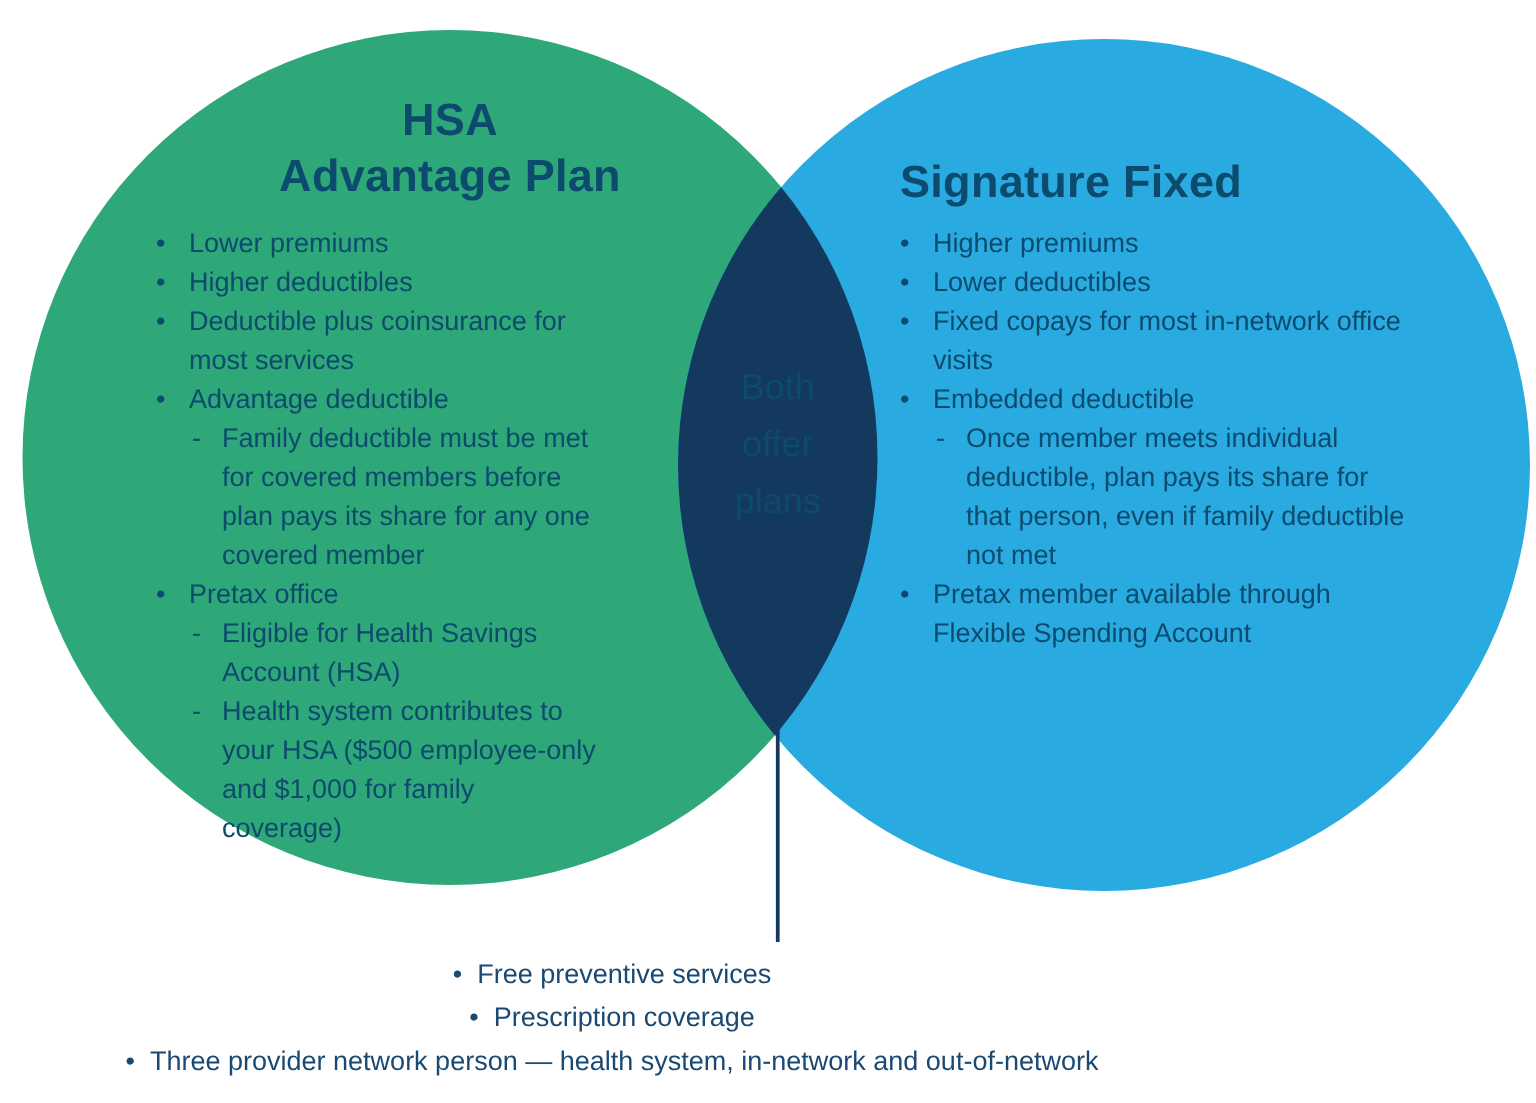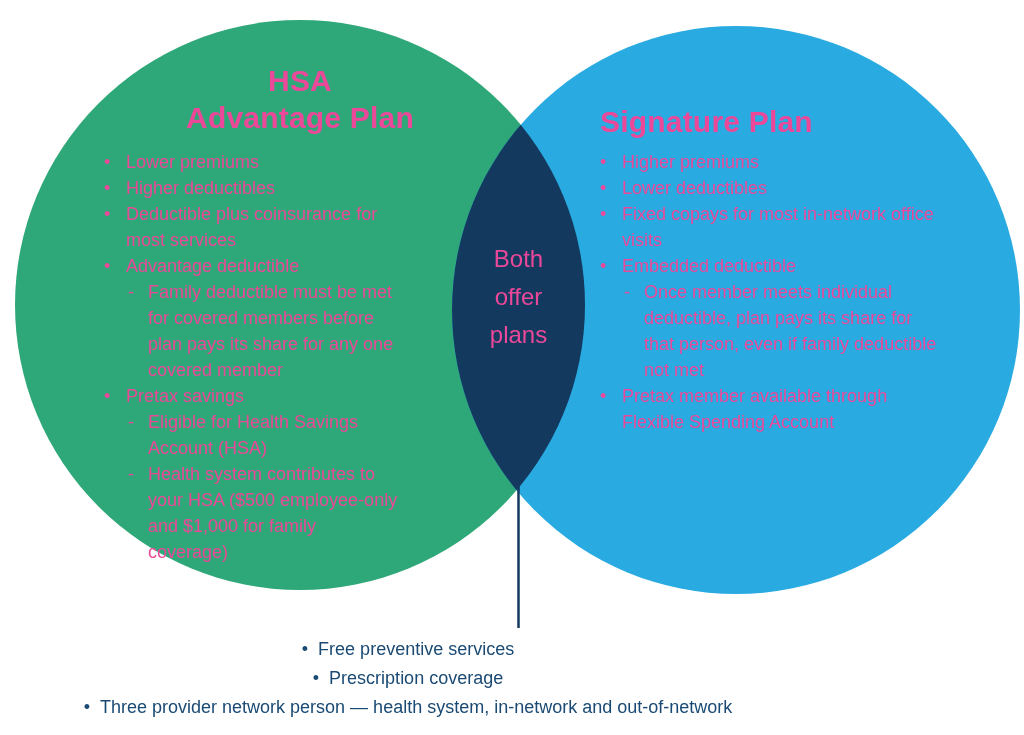--- a/index.html
+++ b/index.html
@@ -10,21 +10,21 @@
     position: relative;
     overflow: hidden;
   }
   .stage { position: absolute; left: 0; top: 0; width: 1024px; height: 735px; }
   svg.shapes { position: absolute; left: 0; top: 0; display: block; }
   .c-green { fill: var(--green, #2EA878); }
   .c-blue  { fill: var(--blue, #29ABE2); }
   .c-navy  { fill: var(--navy, #14395F); }
   .connector { stroke: var(--navy, #14395F); stroke-width: 2.5px; }
 
-  .layer { position: absolute; color: #ec4899; }
+  .layer { position: absolute; color: #0c4a6e; }
 
   .plan-title { font-weight: bold; font-size: 30px; line-height: 37px; letter-spacing: 0.2px; }
   #left-title  { left: 110px; top: 62px;  width: 380px; text-align: center; }
   #right-title { left: 600px; top: 103px; width: 400px; text-align: left; }
 
   ul.list { list-style: none; font-size: 18px; line-height: 26px; }
   #left-list  { left: 104px; top: 149px; width: 296px; }
   #right-list { left: 600px; top: 149px; width: 344px; }
 
   .item { display: flex; align-items: flex-start; }
@@ -63,21 +63,21 @@
     <circle class="c-blue" cx="736" cy="310" r="284"></circle>
     <circle class="c-navy" cx="736" cy="310" r="284" clip-path="url(#leftClip)"></circle>
     <line class="connector" x1="518.5" y1="468" x2="518.5" y2="628"></line>
   </svg>
 
   <div class="layer plan-title" id="left-title">
     <div>HSA</div>
     <div>Advantage Plan</div>
   </div>
 
-  <div class="layer plan-title" id="right-title">Signature Plan</div>
+  <div class="layer plan-title" id="right-title">Signature Fixed</div>
 
   <ul class="layer list" id="left-list">
       <li class="item level1">
         <span class="marker">•</span>
         <span class="txt">Lower premiums</span>
       </li>
       <li class="item level1">
         <span class="marker">•</span>
         <span class="txt">Higher deductibles</span>
       </li>
@@ -88,21 +88,21 @@
       <li class="item level1">
         <span class="marker">•</span>
         <span class="txt">Advantage deductible</span>
       </li>
       <li class="item level2">
         <span class="marker">-</span>
         <span class="txt">Family deductible must be met for covered members before plan pays its share for any one covered member</span>
       </li>
       <li class="item level1">
         <span class="marker">•</span>
-        <span class="txt">Pretax savings</span>
+        <span class="txt">Pretax office</span>
       </li>
       <li class="item level2">
         <span class="marker">-</span>
         <span class="txt">Eligible for Health Savings Account (HSA)</span>
       </li>
       <li class="item level2">
         <span class="marker">-</span>
         <span class="txt">Health system contributes to your HSA ($500 employee-only and $1,000 for family coverage)</span>
       </li>
     </ul>

